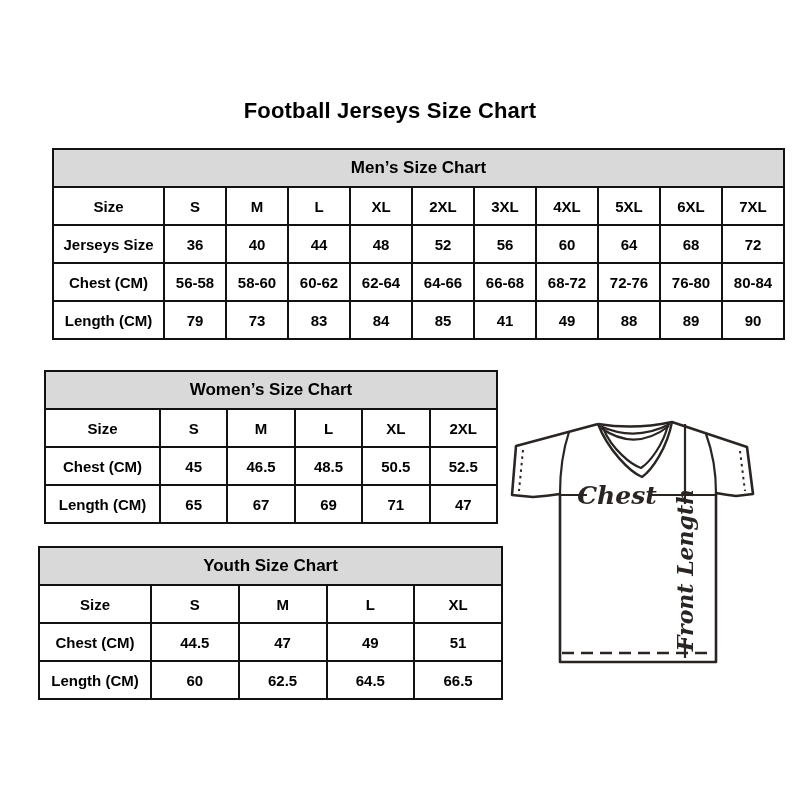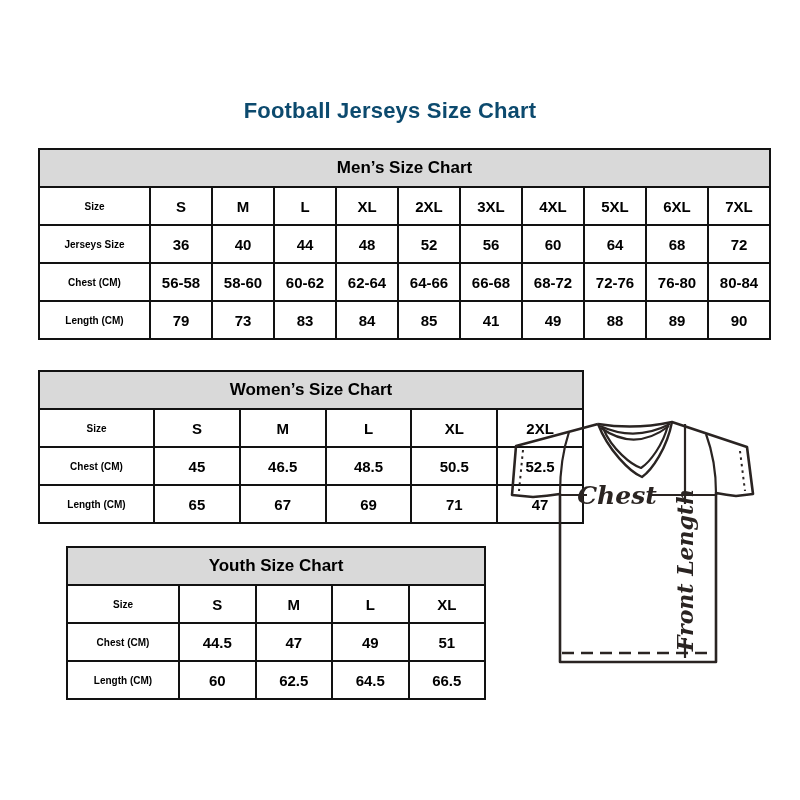--- a/index.html
+++ b/index.html
@@ -1,39 +1,39 @@
 <!DOCTYPE html>
 <html><head>
 <meta charset="utf-8">
 <style>
   * { margin:0; padding:0; box-sizing:border-box; }
   html,body { width:800px; height:800px; background:#ffffff; overflow:hidden; }
   body { font-family:"Liberation Sans", sans-serif; position:relative; color:#000; }
 
   .page-title {
     position:absolute; top:98px; left:0; width:780px;
-    text-align:center; font-size:22px; font-weight:bold; color:#0c4a6e;
+    text-align:center; font-size:22px; font-weight:bold; color:#000000;
     letter-spacing:0.2px;
   }
 
   table.chart {
     position:absolute; border-collapse:collapse; table-layout:fixed;
     background:#fff;
   }
   table.chart td {
     border:2px solid #121212; text-align:center; vertical-align:middle;
     font-weight:bold; font-size:15px; color:#000; height:38px;
     overflow:hidden; white-space:nowrap;
   }
   table.chart td.tbl-title { background:#d9d9d9; font-size:17px; }
-  table.chart td.rowhead { font-size:10px; }
-
-  #mens-table   { left:38px; top:148px; width:733px; }
-  #womens-table { left:38px; top:370px; width:546px; }
-  #youth-table  { left:38px; top:546px; width:420px;margin-left:28px; }
+  table.chart td.rowhead { font-size:15px; }
+
+  #mens-table   { left:52px; top:148px; width:733px; }
+  #womens-table { left:44px; top:370px; width:454px; }
+  #youth-table  { left:38px; top:546px; width:465px; }
 
   #mens-table   col:first-child { width:111px; }
   #womens-table col:first-child { width:115px; }
   #youth-table  col:first-child { width:112px; }
 
   .jersey-diagram { position:absolute; left:500px; top:410px; }
   .jersey-diagram path, .jersey-diagram line {
     fill:none; stroke:#2a2422; stroke-linecap:butt; stroke-linejoin:round;
   }
   .jersey-diagram text {

